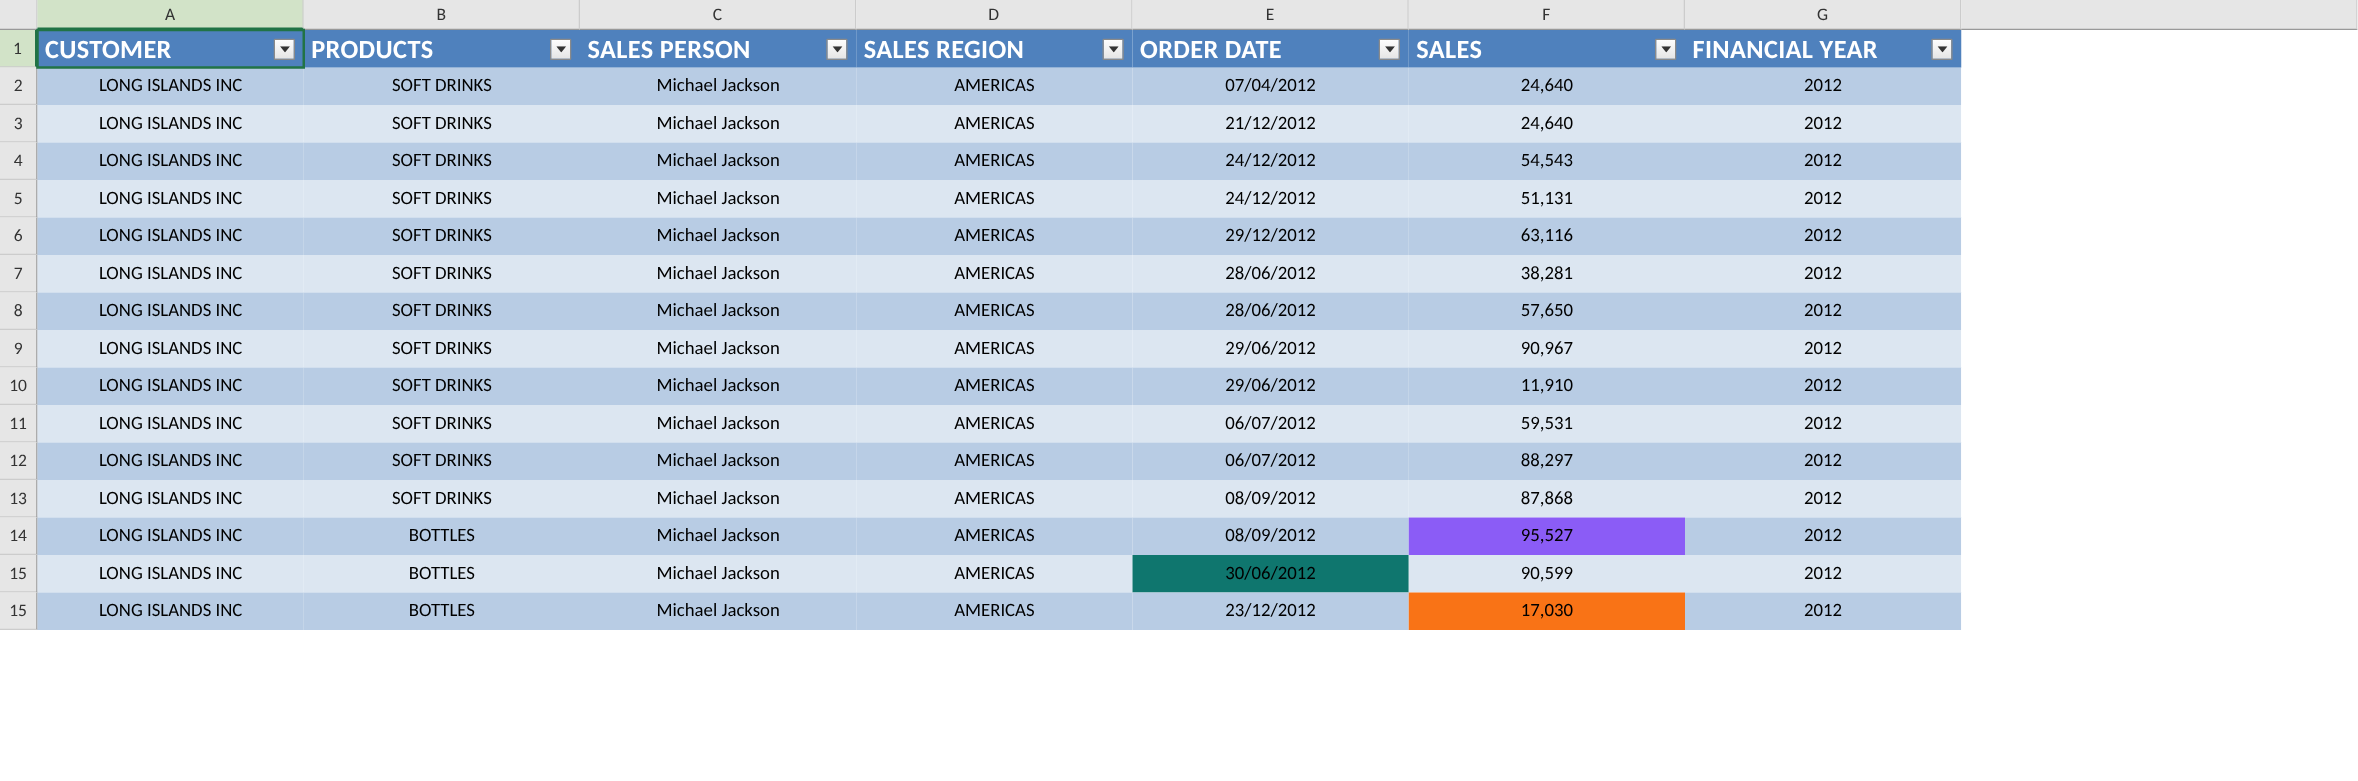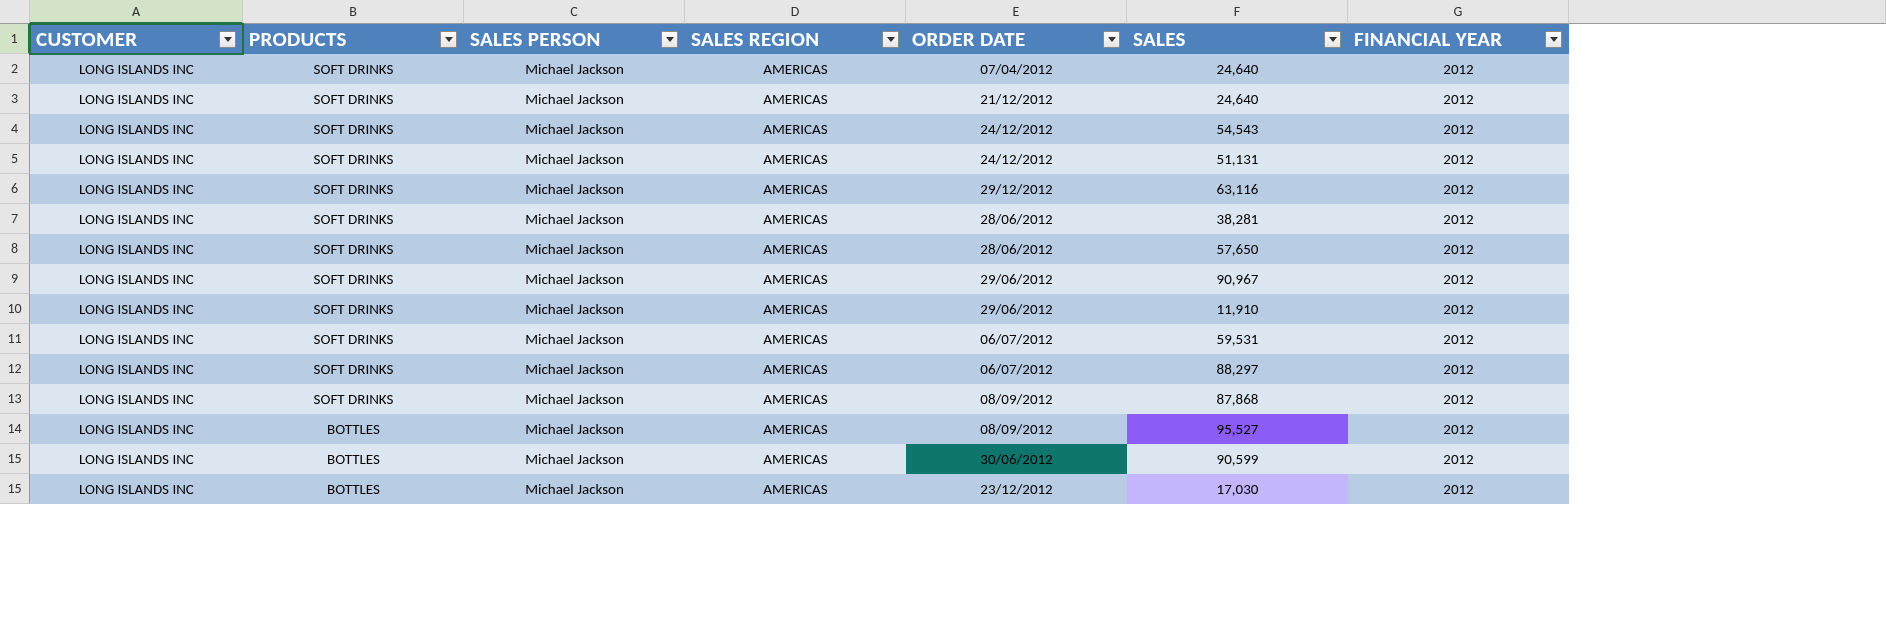--- a/index.html
+++ b/index.html
@@ -304,16 +304,16 @@
     <div class="data-cell bg-odd" style="background: #0f766e;">30/06/2012</div>
     <div class="data-cell bg-odd" style="background: rgb(220, 230, 241);">90,599</div>
     <div class="data-cell bg-odd" style="background: rgb(220, 230, 241);">2012</div>
     <div class="rest"></div>
     <div class="row-head">15</div>
     <div class="data-cell bg-even" style="background: rgb(184, 204, 228);">LONG ISLANDS INC</div>
     <div class="data-cell bg-even" style="background: rgb(184, 204, 228);">BOTTLES</div>
     <div class="data-cell bg-even" style="background: rgb(184, 204, 228);">Michael Jackson</div>
     <div class="data-cell bg-even" style="background: rgb(184, 204, 228);">AMERICAS</div>
     <div class="data-cell bg-even" style="background: rgb(184, 204, 228);">23/12/2012</div>
-    <div class="data-cell bg-even" style="background: #c4b5fd;">17,030</div>
+    <div class="data-cell bg-even" style="background: #f97316;">17,030</div>
     <div class="data-cell bg-even" style="background: rgb(184, 204, 228);">2012</div>
     <div class="rest"></div>
   </div>
 
 </body></html>

